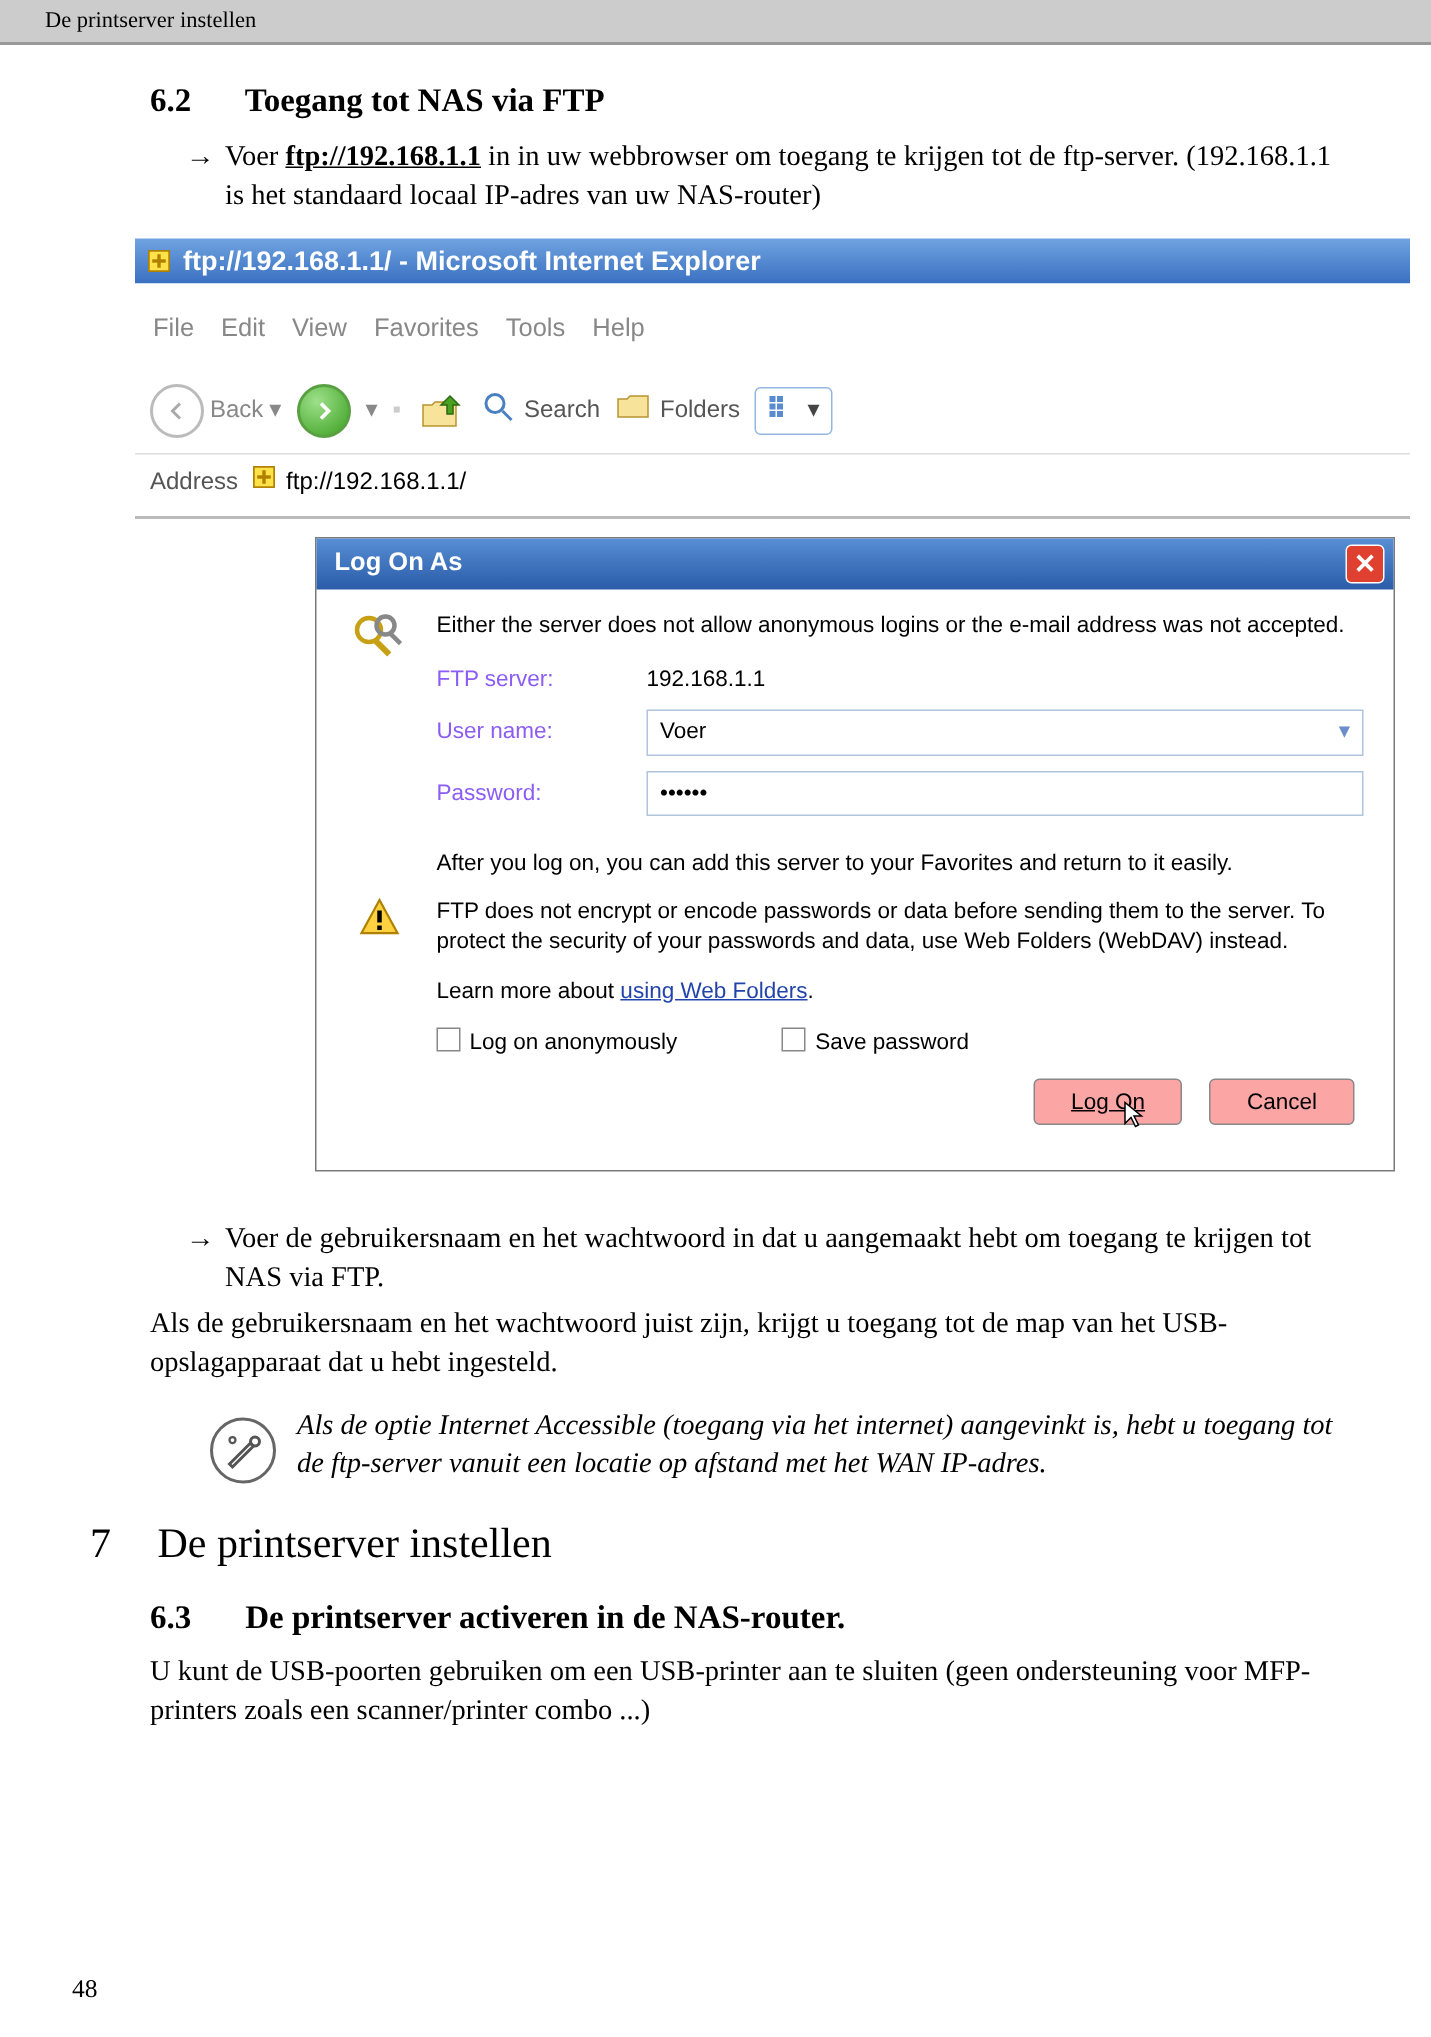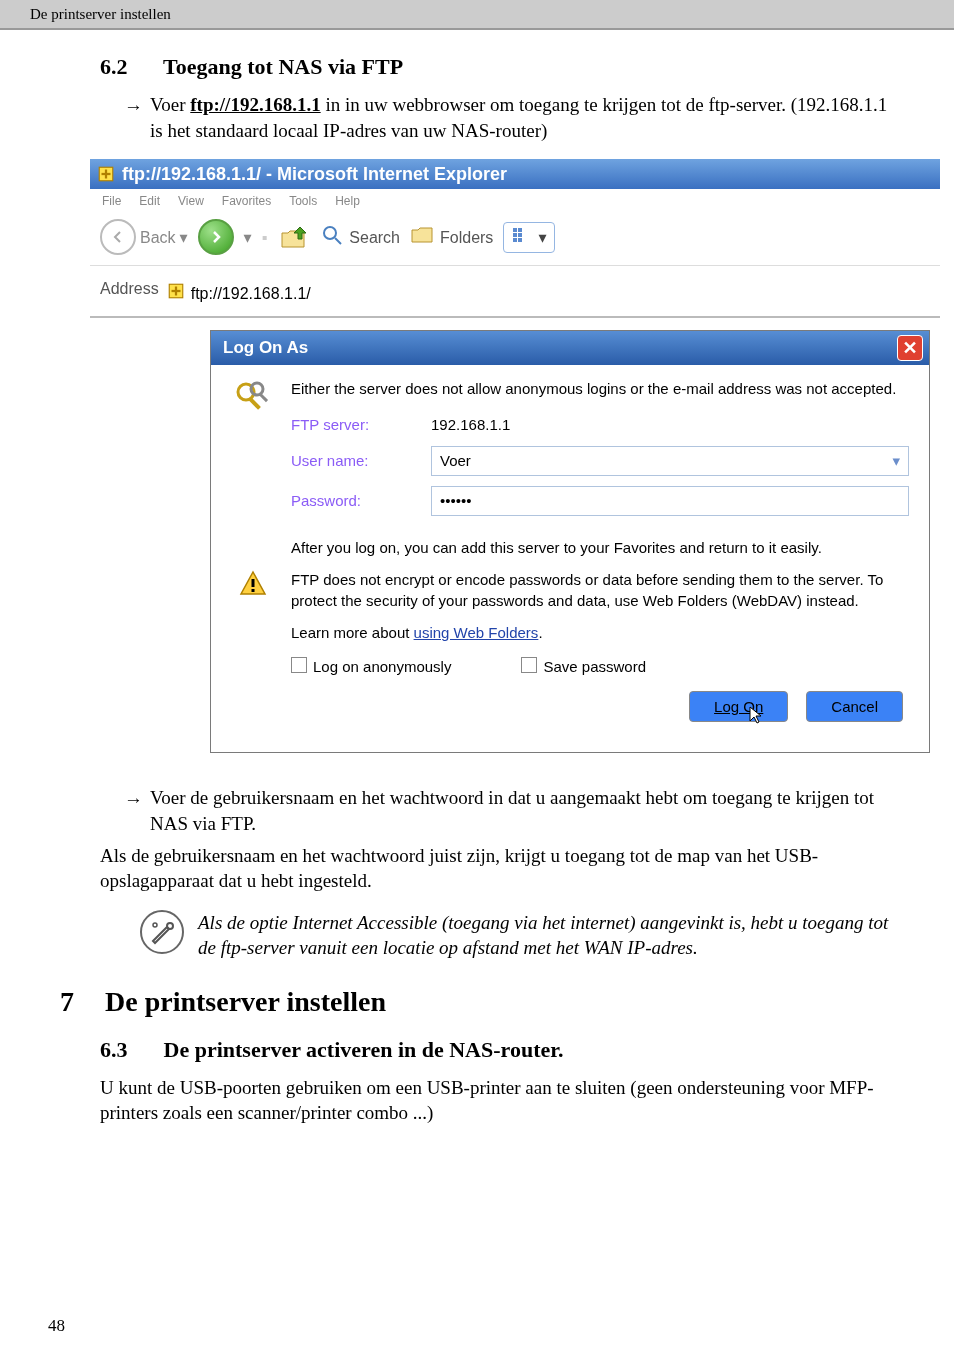--- a/index.html
+++ b/index.html
@@ -42,42 +42,42 @@
   .ie-titlebar {
     display:flex; align-items:center;
     background: linear-gradient(#6fa3e0,#3a70c1);
     color: #fff; font-family: Tahoma, Arial, sans-serif; font-size:18px; font-weight:bold;
     height: 30px; padding-left:6px;
   }
   .ie-icon-sq { width:20px; height:20px; margin-right:6px; display:inline-flex; align-items:center; justify-content:center; }
   .ie-icon-sq svg { width:18px; height:18px; }
   .menubar {
     display:flex; gap:18px; align-items:center;
-    padding: 4px 12px; font-family: Tahoma, Arial, sans-serif; font-size:12px; color:#888;
+    padding: 19px 12px; font-family: Tahoma, Arial, sans-serif; font-size:17px; color:#888;
     background:#fff;
   }
   .toolbar {
     display:flex; align-items:center; gap:10px;
     padding: 6px 10px 10px 10px; border-bottom:1px solid #ddd;
     font-family: Tahoma, Arial, sans-serif; font-size:16px; color:#555;
   }
   .tb-btn { display:flex; align-items:center; gap:4px; }
   .tb-circle { width:36px; height:36px; border-radius:50%; border:2px solid #bbb;
                display:inline-flex; align-items:center; justify-content:center; }
   .tb-circle.green { background: radial-gradient(circle at 35% 30%, #9ee08a, #3aa020); border-color:#59a043; }
   .tb-small { color:#888; font-size:16px; }
   .tb-updir { width:34px; height:34px; display:inline-flex; align-items:center; justify-content:center; }
   .tb-search-ic, .tb-fold-ic { margin-right:2px; }
   .tb-viewbtn { border:1px solid #95b6e2; border-radius:4px; padding:4px 8px; display:flex; align-items:center; gap:6px; }
   .addrbar {
     display:flex; align-items:center; gap:8px;
     padding: 6px 10px 10px 10px; border-bottom:2px solid #bbb;
     font-family: Tahoma, Arial, sans-serif; font-size:16px; color:#555;
   }
-  .addrbox { flex:1; color:#000; display:flex; align-items:center; gap:6px;margin-top:10px; }
+  .addrbox { flex:1; color:#000; display:flex; align-items:center; gap:6px; }
   
   .dlg-wrap { padding: 12px 10px 14px 120px; }
   .dialog { border:1px solid #7a7a7a; background:#fff; font-family: Verdana, Tahoma, Arial, sans-serif; font-size:15px; }
   .dlg-titlebar {
     display:flex; align-items:center; justify-content:space-between;
     background: linear-gradient(#578ed4,#2a5ca8);
     color:#fff; font-weight:bold; font-family: Tahoma, Arial, sans-serif; font-size:17px;
     padding: 4px 6px 4px 12px;
   }
   .dlg-close { width:26px; height:26px; border:1px solid #fff; border-radius:4px; background:#e04030; color:#fff;
@@ -89,28 +89,28 @@
   .fieldrow { display:flex; align-items:center; margin-bottom:10px; }
   .fieldrow .lbl { width:140px; color:#8b5cf6; }
   .fieldrow .inp { flex:1; border:1px solid #b0c4de; padding:4px 8px; font-family: Verdana, sans-serif; font-size:15px;
                    display:flex; align-items:center; justify-content:space-between; }
   .inp .dd-arrow { color:#6b8ecb; cursor:pointer; }
   .link-u { color:#2244aa; }
   .chkrow { display:flex; gap:70px; margin-top:14px; }
   .chk { display:flex; align-items:flex-start; gap:6px; }
   .chkbox { width:16px; height:16px; border:1px solid #888; background:#fff; }
   .btnrow { display:flex; gap:18px; justify-content:flex-end; margin-top:14px; padding-right:6px; }
-  .winbtn { border:1px solid #888; border-radius:4px; padding:6px 24px; background:#3b82f6; font-family: Verdana, sans-serif; font-size:15px; position:relative; }
+  .winbtn { border:1px solid #888; border-radius:4px; padding:6px 24px; background:#fca5a5; font-family: Verdana, sans-serif; font-size:15px; position:relative; }
   .winbtn.def { text-decoration:underline; }
   .cursor-arrow { position:absolute; right:24px; bottom:-8px; font-size:18px; }
   .p-body { padding-left: 40px; margin-bottom: 10px; }
-  .note-row { display:flex; align-items:flex-start; gap:14px; padding-left:80px; margin:16px 0 22px 0; }
+  .note-row { display:flex; align-items:flex-end; gap:14px; padding-left:80px; margin:16px 0 22px 0; }
   .note-icon-circ { width:44px; height:44px; border:2px solid #666; border-radius:50%; display:flex; align-items:center; justify-content:center; }
   .note-text { font-style: italic; flex:1; }
-  .h1 { font-weight:bold; font-size:28px; margin-top:6px; margin-bottom:10px; }
+  .h1 { font-weight:normal; font-size:28px; margin-top:6px; margin-bottom:10px; }
   .h1 .num { display:inline-block; min-width:38px; }
   .pagenum { position:absolute; left:48px; bottom:20px; font-size:17px; }
   .pagewrap { position:relative; min-height:1358px; }
 </style>
 </head>
 <body>
 <div class="pagewrap">
 
 <div class="topbar">
   <span>De printserver instellen</span>

